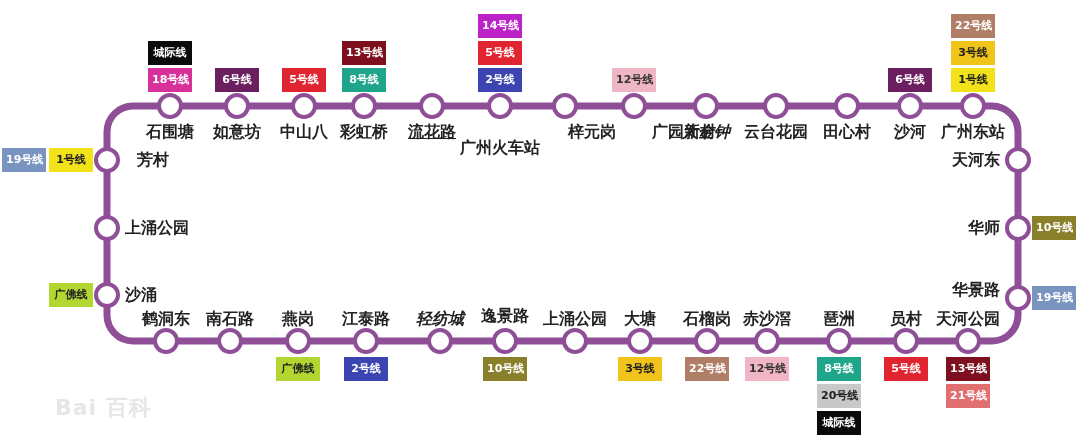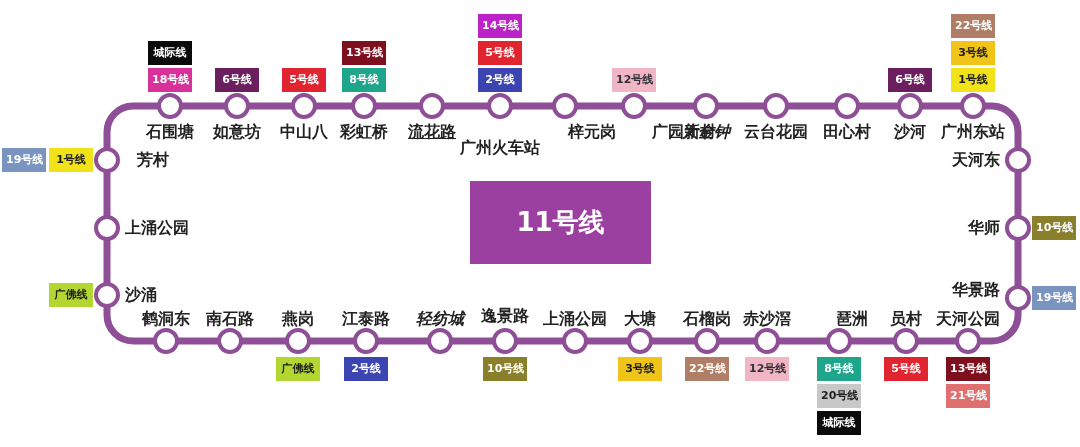--- a/index.html
+++ b/index.html
@@ -19,21 +19,21 @@
   .watermark { position:absolute; left:55px; top:393px; font-size:22px; color:#e6e6e6;
                font-weight:bold; letter-spacing:1px; }
 </style>
 </head>
 <body>
 
 <div id="map">
   <svg width="1080" height="447" style="position:absolute;left:0;top:0">
     <rect x="107" y="106" width="911" height="235" rx="26" ry="26" fill="none" stroke="#8e4f96" stroke-width="7"></rect>
   </svg>
-  <div class="title-box">11号线</div>
+  <div class="watermark">Bai 百科</div>
   <div id="stations">
       <div class="station" style="left: 170px; top: 106px;"></div>
       <div class="st-label" style="left: 146px; top: 124px;">石围塘</div>
       <div class="badge" style="background: rgb(216, 50, 154); color: rgb(255, 255, 255); width: 44px; left: 148px; top: 68px;">18号线</div>
       <div class="badge" style="background: rgb(10, 10, 10); color: rgb(255, 255, 255); width: 44px; left: 148px; top: 41px;">城际线</div>
       <div class="station" style="left: 237px; top: 106px;"></div>
       <div class="st-label" style="left: 213px; top: 124px;">如意坊</div>
       <div class="badge" style="background: rgb(107, 31, 94); color: rgb(255, 255, 255); width: 44px; left: 215px; top: 68px;">6号线</div>
       <div class="station" style="left: 304px; top: 106px;"></div>
       <div class="st-label" style="left: 280px; top: 124px;">中山八</div>
@@ -77,21 +77,21 @@
       <div class="st-label" style="left: 952px; top: 282px;">华景路</div>
       <div class="badge" style="background: rgb(122, 148, 192); color: rgb(255, 255, 255); width: 44px; left: 1032px; top: 286px;">19号线</div>
       <div class="station" style="left: 968px; top: 341px;"></div>
       <div class="st-label" style="left: 936px; top: 311px;">天河公园</div>
       <div class="badge" style="background: rgb(125, 15, 30); color: rgb(255, 255, 255); width: 44px; left: 946px; top: 357px;">13号线</div>
       <div class="badge" style="background: rgb(224, 112, 112); color: rgb(255, 255, 255); width: 44px; left: 946px; top: 384px;">21号线</div>
       <div class="station" style="left: 906px; top: 341px;"></div>
       <div class="st-label" style="left: 890px; top: 311px;">员村</div>
       <div class="badge" style="background: rgb(224, 36, 48); color: rgb(255, 255, 255); width: 44px; left: 884px; top: 357px;">5号线</div>
       <div class="station" style="left: 839px; top: 341px;"></div>
-      <div class="st-label" style="left: 823px; top: 311px; margin-left: 13px;">琶洲</div>
+      <div class="st-label" style="left: 823px; top: 311px;">琶洲</div>
       <div class="badge" style="background: rgb(31, 165, 138); color: rgb(255, 255, 255); width: 44px; left: 817px; top: 357px;">8号线</div>
       <div class="badge" style="background: rgb(200, 200, 200); color: rgb(34, 34, 34); width: 44px; left: 817px; top: 384px;">20号线</div>
       <div class="badge" style="background: rgb(10, 10, 10); color: rgb(255, 255, 255); width: 44px; left: 817px; top: 411px;">城际线</div>
       <div class="station" style="left: 767px; top: 341px;"></div>
       <div class="st-label" style="left: 743px; top: 311px;">赤沙滘</div>
       <div class="badge" style="background: rgb(240, 182, 198); color: rgb(51, 51, 51); width: 44px; left: 745px; top: 357px;">12号线</div>
       <div class="station" style="left: 707px; top: 341px;"></div>
       <div class="st-label" style="left: 683px; top: 311px;">石榴岗</div>
       <div class="badge" style="background: rgb(176, 126, 102); color: rgb(255, 255, 255); width: 44px; left: 685px; top: 357px;">22号线</div>
       <div class="station" style="left: 640px; top: 341px;"></div>

